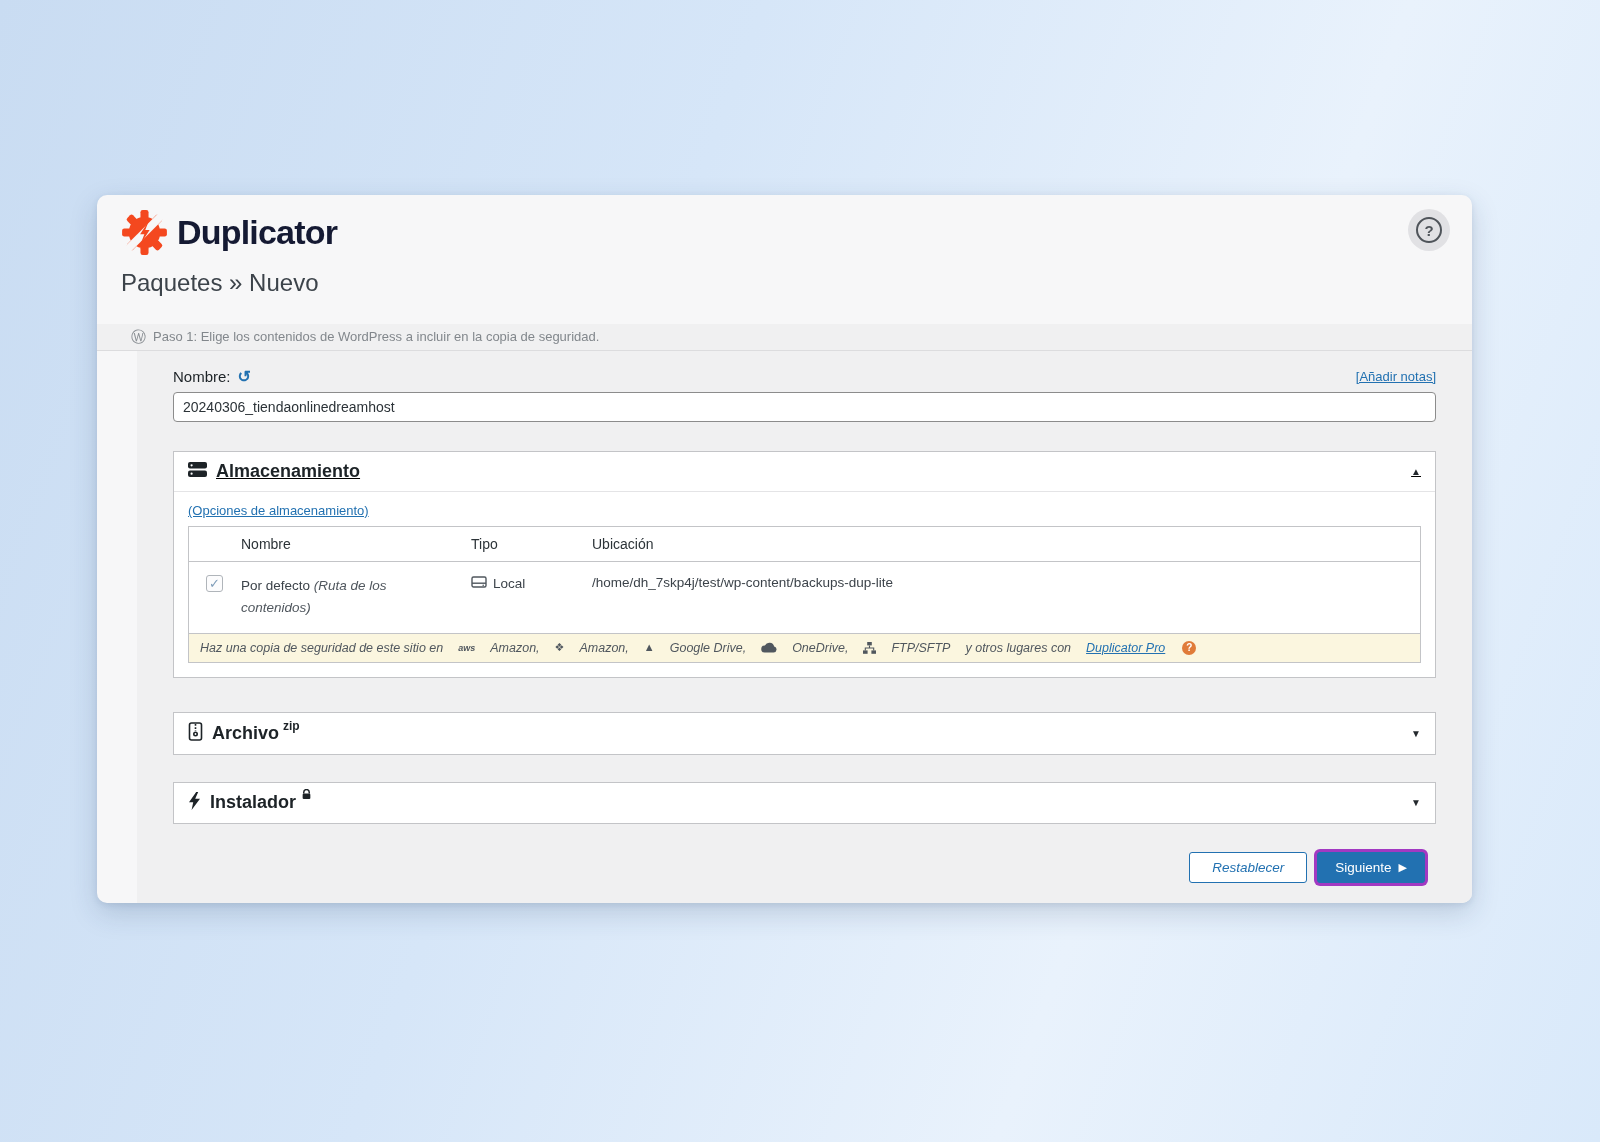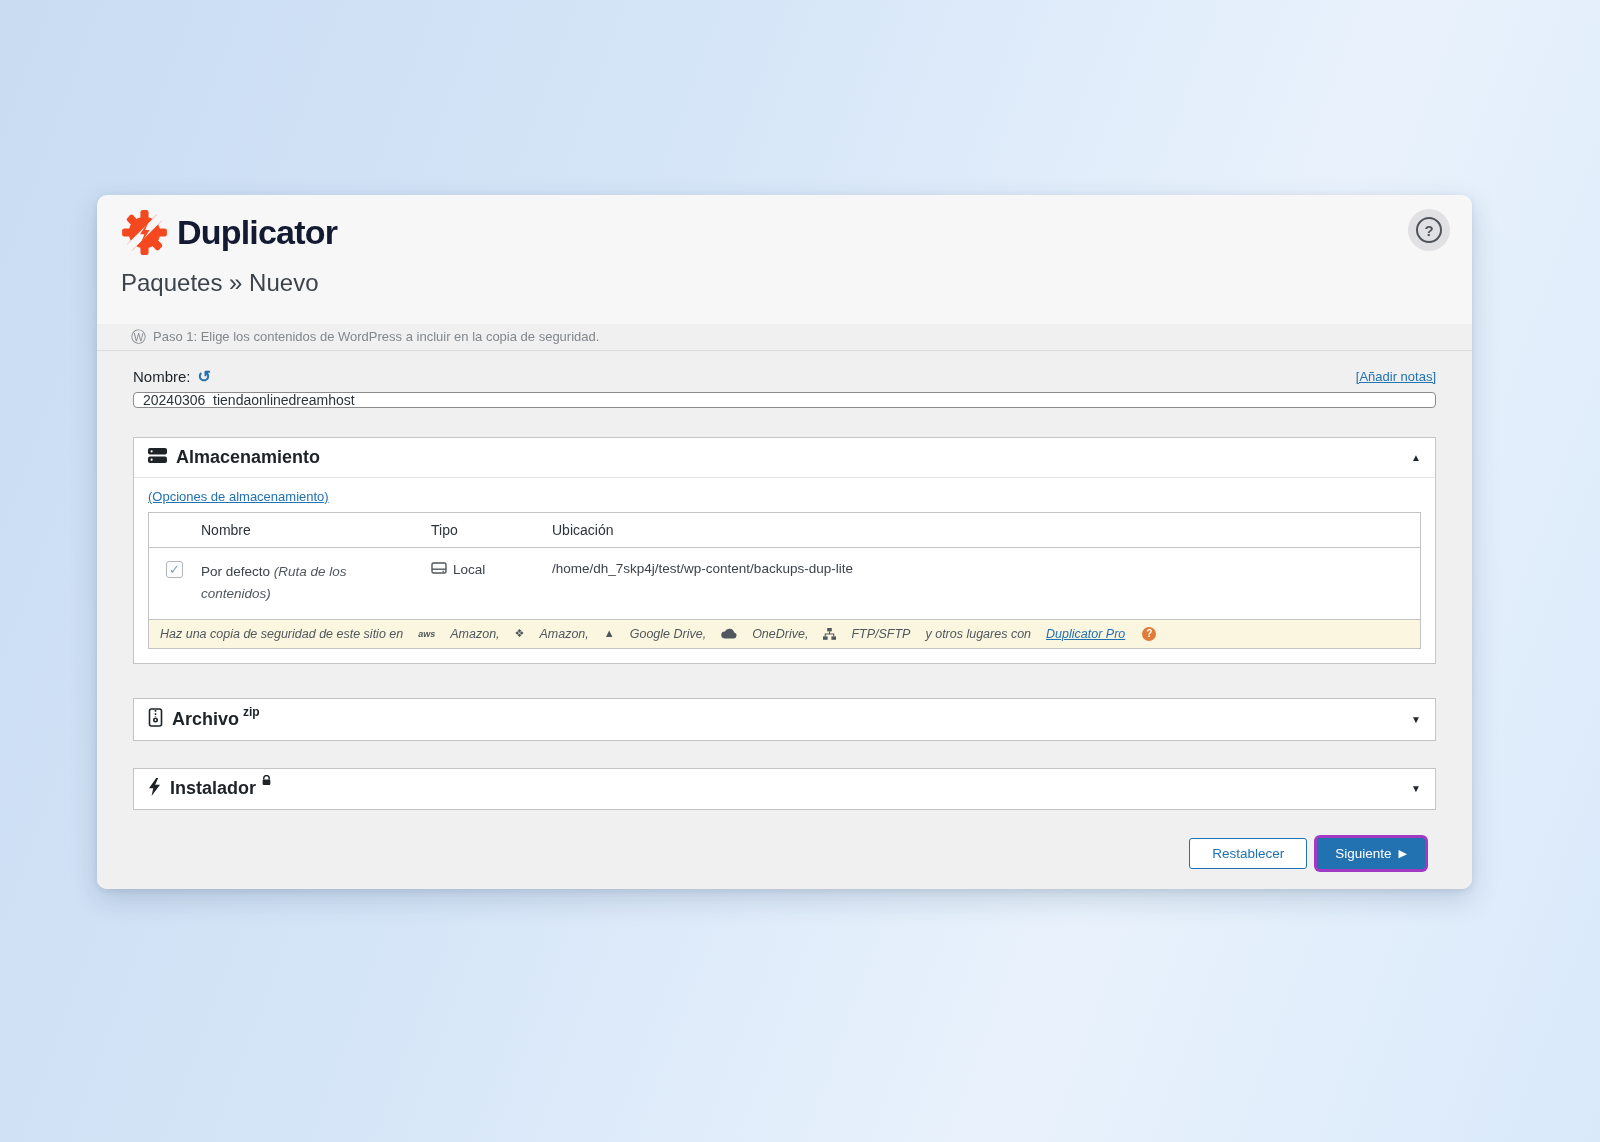--- a/index.html
+++ b/index.html
@@ -48,41 +48,41 @@
   .step-bar {
     margin-top:5px;
     background:#f0f0f1;
     border-bottom:1px solid #dcdcde;
     padding:5px 34px 6px;
     font-size:13px; color:#82878c;
     display:flex; align-items:center; gap:7px;
   }
   .wp-glyph { font-size:15px; line-height:1; color:#8a8f94; }
   
-  .card-body { background:#f0f0f1; padding:17px 36px 20px; }
+  .card-body { background:#f0f0f1; padding:17px 36px 20px;margin-left:40px; }
   .name-row { display:flex; justify-content:space-between; align-items:center; }
   .name-label { font-size:15px; color:#1d2327; display:flex; align-items:center; gap:7px; }
   .undo-glyph { color:#2271b1; font-size:16px; font-weight:bold; line-height:1; cursor:pointer; }
   a.link { color:#2271b1; text-decoration:underline; cursor:pointer; }
   .notes-link { font-size:13px; }
   .name-input {
-    display:block; width:100%; height:16px; margin-top:7px;
+    display:block; width:100%; height:30px; margin-top:7px;
     border:1px solid #8c8c8c; border-radius:4px;
     padding:0 9px; font-size:14px; color:#2c3338; background:#fff;
     font-family:"Liberation Sans", sans-serif;
   }
   
   .box { background:#fff; border:1px solid #c3c4c7; }
   .box-header { display:flex; align-items:center; padding:9px 14px; cursor:pointer; }
   .box-title { font-size:18px; font-weight:700; color:#1d2327; margin-left:9px; }
   .box-caret { margin-left:auto; font-size:10px; color:#23282d; }
   .sup { font-size:12px; font-weight:700; position:relative; top:-7px; margin-left:4px; }
   .sup-lock { position:relative; top:-8px; margin-left:5px; }
   .storage-box { margin-top:29px; }
-  .storage-box .box-header { border-bottom:1px solid #e4e4e6; }
+  .storage-box .box-header { border-bottom:1px solid #e4e4e6;text-decoration:underline; }
   .desc-row { display:flex; justify-content:space-between; align-items:flex-end; padding:11px 14px 8px; font-size:13px; color:#646970; }
   .desc-row .link { font-size:13px; white-space:nowrap; }
   .storage-table-wrap { margin:0 14px 14px; border:1px solid #c3c4c7; }
   table.storage-table { width:100%; border-collapse:collapse; }
   .storage-table th {
     text-align:left; font-weight:400; font-size:14px; color:#2c3338;
     padding:9px 8px; border-bottom:1px solid #c3c4c7;
   }
   .storage-table th.col-cb { width:44px; }
   .storage-table th.col-name { width:230px; }
@@ -107,21 +107,21 @@
   .pro-badge {
     width:14px; height:14px; border-radius:50%; background:#e07b39; color:#fff;
     font-size:10px; font-weight:bold; font-style:normal;
     display:inline-flex; align-items:center; justify-content:center; margin-left:2px;
   }
   .section-bar-archive { margin-top:34px; }
   .section-bar-installer { margin-top:27px; }
   
   .footer-actions { display:flex; justify-content:flex-end; align-items:center; gap:10px; margin-top:28px; padding-right:8px; }
   .btn { font-size:13.5px; border-radius:3px; cursor:pointer; font-family:"Liberation Sans", sans-serif; }
-  .btn-secondary { background:#fff; border:1px solid #2271b1; color:#2271b1; padding:7px 22px; }
+  .btn-secondary { background:#fff; border:1px solid #2271b1; color:#2271b1; padding:7px 22px;font-style:italic; }
   .btn-primary {
     background:#2271b1; border:1px solid #2271b1; color:#fff; padding:7px 17px;
     display:inline-flex; align-items:center; gap:7px;
     box-shadow:0 0 0 3px #a239c2; margin-right:3px;
   }
   .next-arrow { font-size:11px; line-height:1; }
 </style>
 </head>
 <body>
 

